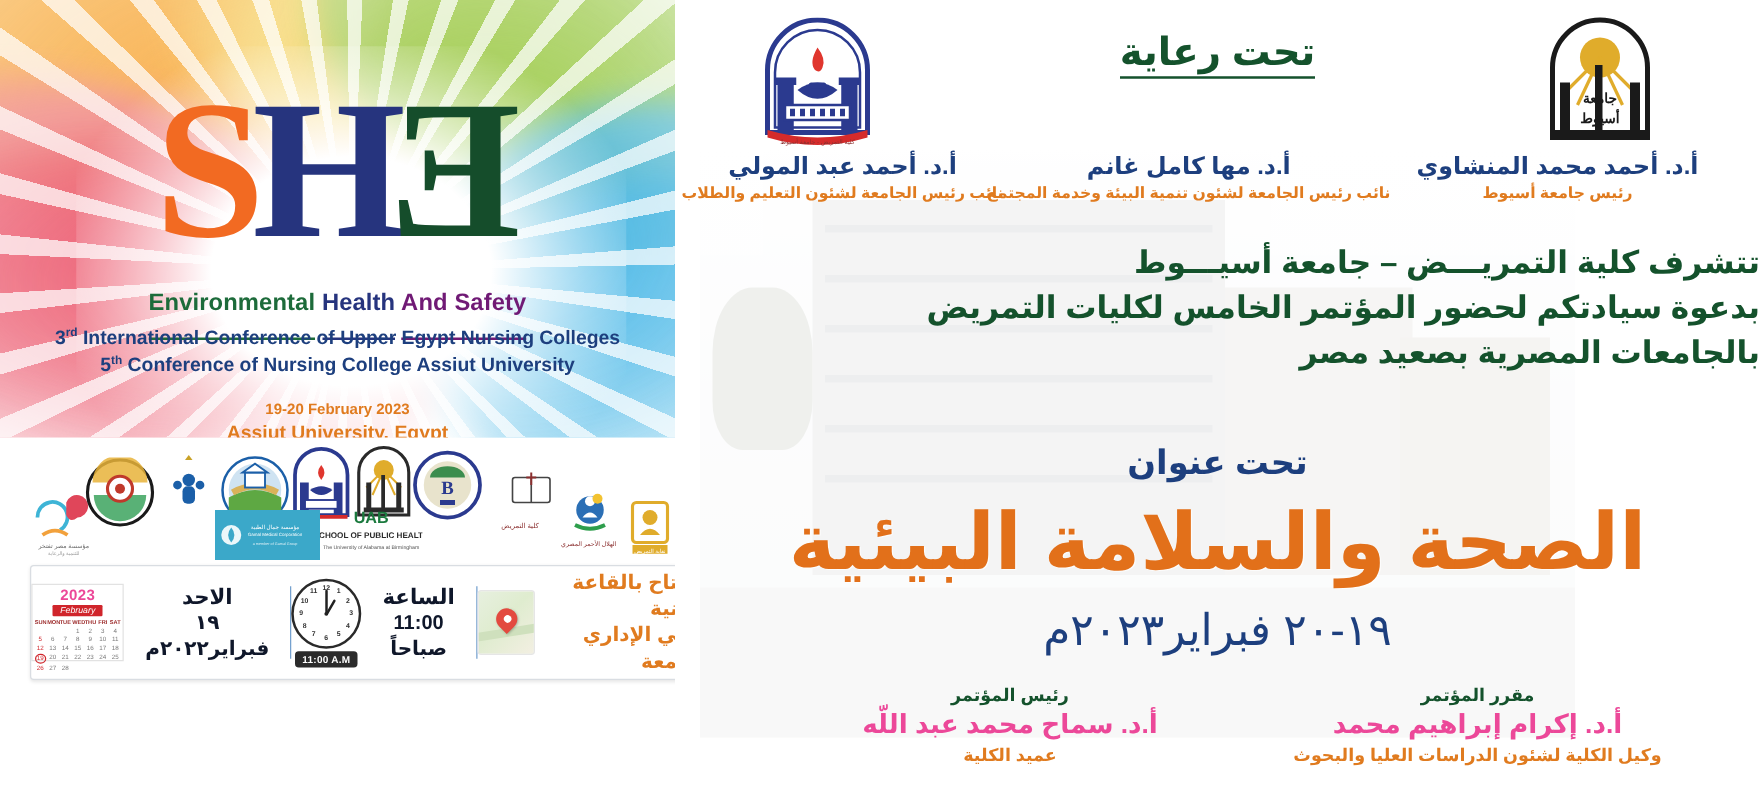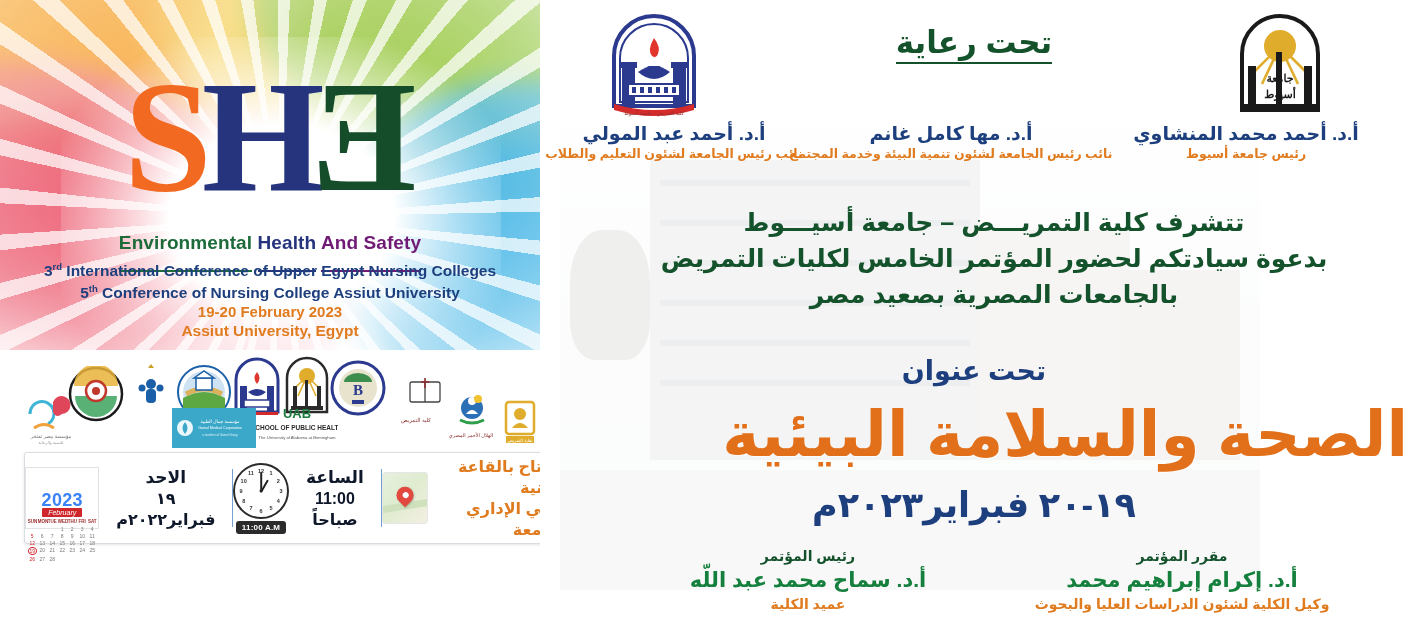--- a/index.html
+++ b/index.html
@@ -64,40 +64,40 @@
   .ehs-sub{position:absolute;left:0;right:0;top:232px;text-align:center;
     font-size:19px;font-weight:bold;letter-spacing:.1px;
     direction:ltr;}
   .ehs-sub .u{border-bottom:2px solid currentColor;padding-bottom:17px;}
   .w-env{color:#1d6b3a;} .w-hea{color:#26347e;} .w-saf{color:#701a75;}
 
   .conf-lines{position:absolute;left:0;right:0;top:258px;text-align:center;direction:ltr;}
   .conf-l1{color:#1d3f7e;font-size:15.5px;font-weight:bold;line-height:18px;}
   .conf-l2{color:#1d3f7e;font-size:15.5px;font-weight:bold;line-height:18px;}
   .conf-l1 sup,.conf-l2 sup{font-size:9.5px;}
-  .conf-date{color:#e07b1f;font-size:15px;font-weight:bold;line-height:19px;margin-top:0;}
+  .conf-date{color:#e07b1f;font-size:12px;font-weight:bold;line-height:19px;margin-top:16px;}
   .conf-place{color:#e07b1f;font-size:15.5px;font-weight:bold;line-height:19px;}
 
   
   .partners{position:absolute;left:6px;top:352px;width:532px;height:98px;}
   .plogo{position:absolute;}
 
   
   .detailbar{
     position:absolute;left:24px;top:452px;width:562px;height:90px;
     background:#fff;border:1px solid #d9dde2;border-radius:3px;
     box-shadow:0 1px 3px rgba(0,0,0,.10);
     display:flex;flex-direction:row-reverse;align-items:center;
   }
   .dcell{display:flex;flex-direction:row-reverse;align-items:center;height:100%;}
   .dsep{width:1px;height:58px;background:#2b6fb5;opacity:.65;}
   .cal{width:84px;height:62px;background:#fff;border:1px solid #e2e2e2;
        display:flex;flex-direction:column;align-items:center;justify-content:flex-start;
        padding-top:2px;box-sizing:border-box;}
-  .cal-y{color:#3b82f6;font-weight:bold;font-size:18px;line-height:13px;letter-spacing:.3px;margin-top:24px;}
+  .cal-y{color:#ec4899;font-weight:bold;font-size:12px;line-height:13px;letter-spacing:.3px;}
   .cal-m{background:#d0252b;color:#fff;font-size:7px;line-height:9px;padding:0 6px;
          border-radius:1px;margin-top:1px;font-style:italic;}
   .cal-grid{margin-top:2px;display:grid;grid-template-columns:repeat(7,9px);
             gap:1px;direction:ltr;}
   .cal-grid span{font-size:5px;line-height:6px;color:#7a7a7a;text-align:center;}
   .cal-grid span.hd{color:#9c2a2a;font-weight:bold;font-size:4.5px;}
   .cal-grid span.sun{color:#d0252b;}
   .cal-grid span.mark{color:#d0252b;border:1px solid #d0252b;border-radius:50%;}
   .dtxt{color:#0f172a;font-weight:bold;text-align:center;padding:0 12px;direction:rtl;}
   .dtxt .l1{font-size:17px;line-height:21px;}
@@ -153,37 +153,37 @@
   .logo-assiut{position:absolute;left:680px;top:10px;width:120px;height:112px;}
 
   .dignitaries{position:absolute;left:0;top:118px;width:868px;height:78px;}
   .dig{position:absolute;text-align:center;}
   .dig .nm{color:#1d3f7e;font-weight:bold;font-size:19px;line-height:24px;white-space:nowrap;}
   .dig .ti{color:#e07b1f;font-weight:bold;font-size:12.5px;line-height:17px;white-space:nowrap;}
   .dig-1{right:12px;top:4px;width:300px;}
   .dig-2{right:292px;top:4px;width:330px;}
   .dig-3{right:600px;top:4px;width:268px;}
 
-  .invite{position:absolute;left:0;right:0;top:204px;text-align:center;padding-left:40px;}
+  .invite{position:absolute;left:0;right:0;top:192px;padding-left:40px;}
   .invite div{color:#14522c;font-size:25px;font-weight:bold;line-height:36px;white-space:nowrap;}
 
   .undertitle{position:absolute;left:0;right:0;top:355px;text-align:center;}
   .undertitle span{color:#1d3f7e;font-size:27px;font-weight:bold;}
 
-  .maintitle{position:absolute;left:0;right:0;top:398px;}
+  .maintitle{position:absolute;left:0;right:0;top:398px;text-align:center;}
   .maintitle span{color:#e2701a;font-size:63px;font-weight:bold;line-height:72px;
     text-shadow:1px 1px 0 rgba(255,255,255,.7);}
 
   .maindate{position:absolute;left:0;right:0;top:485px;text-align:center;}
-  .maindate span{color:#1d3f7e;font-size:35px;font-weight:bold;}
+  .maindate span{color:#1d3f7e;font-size:35px;font-weight:normal;}
 
   .footer-org{position:absolute;left:0;top:546px;width:868px;height:90px;}
   .forg{position:absolute;text-align:center;}
   .forg .role{color:#14522c;font-weight:bold;font-size:14px;line-height:20px;white-space:nowrap;}
-  .forg .nm{color:#15803d;font-weight:bold;font-size:21px;line-height:28px;white-space:nowrap;}
+  .forg .nm{color:#ec4899;font-weight:bold;font-size:21px;line-height:28px;white-space:nowrap;}
   .forg .ti{color:#e07b1f;font-weight:bold;font-size:14px;line-height:20px;white-space:nowrap;}
   .forg-right{right:16px;top:0;width:420px;}
   .forg-left{right:430px;top:0;width:340px;}
 </style>
 </head>
 <body>
 
 <div id="poster">
 
   <div class="left-panel">

